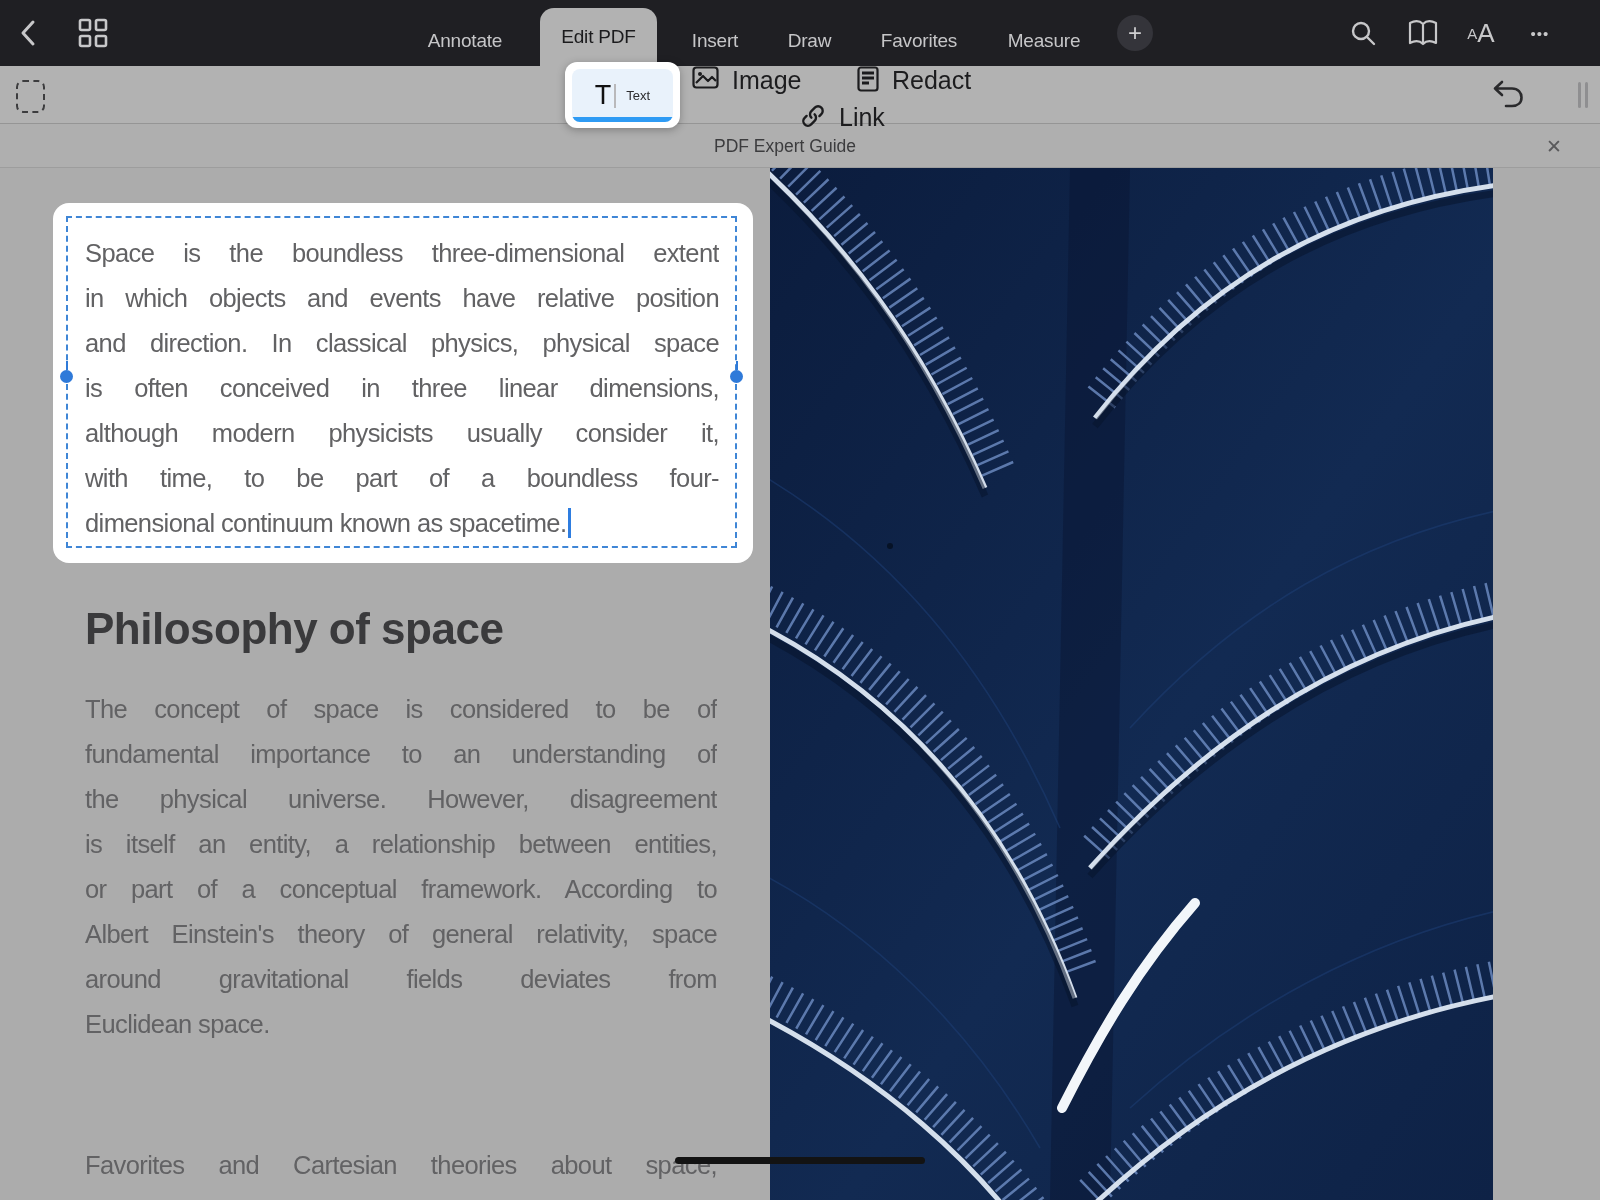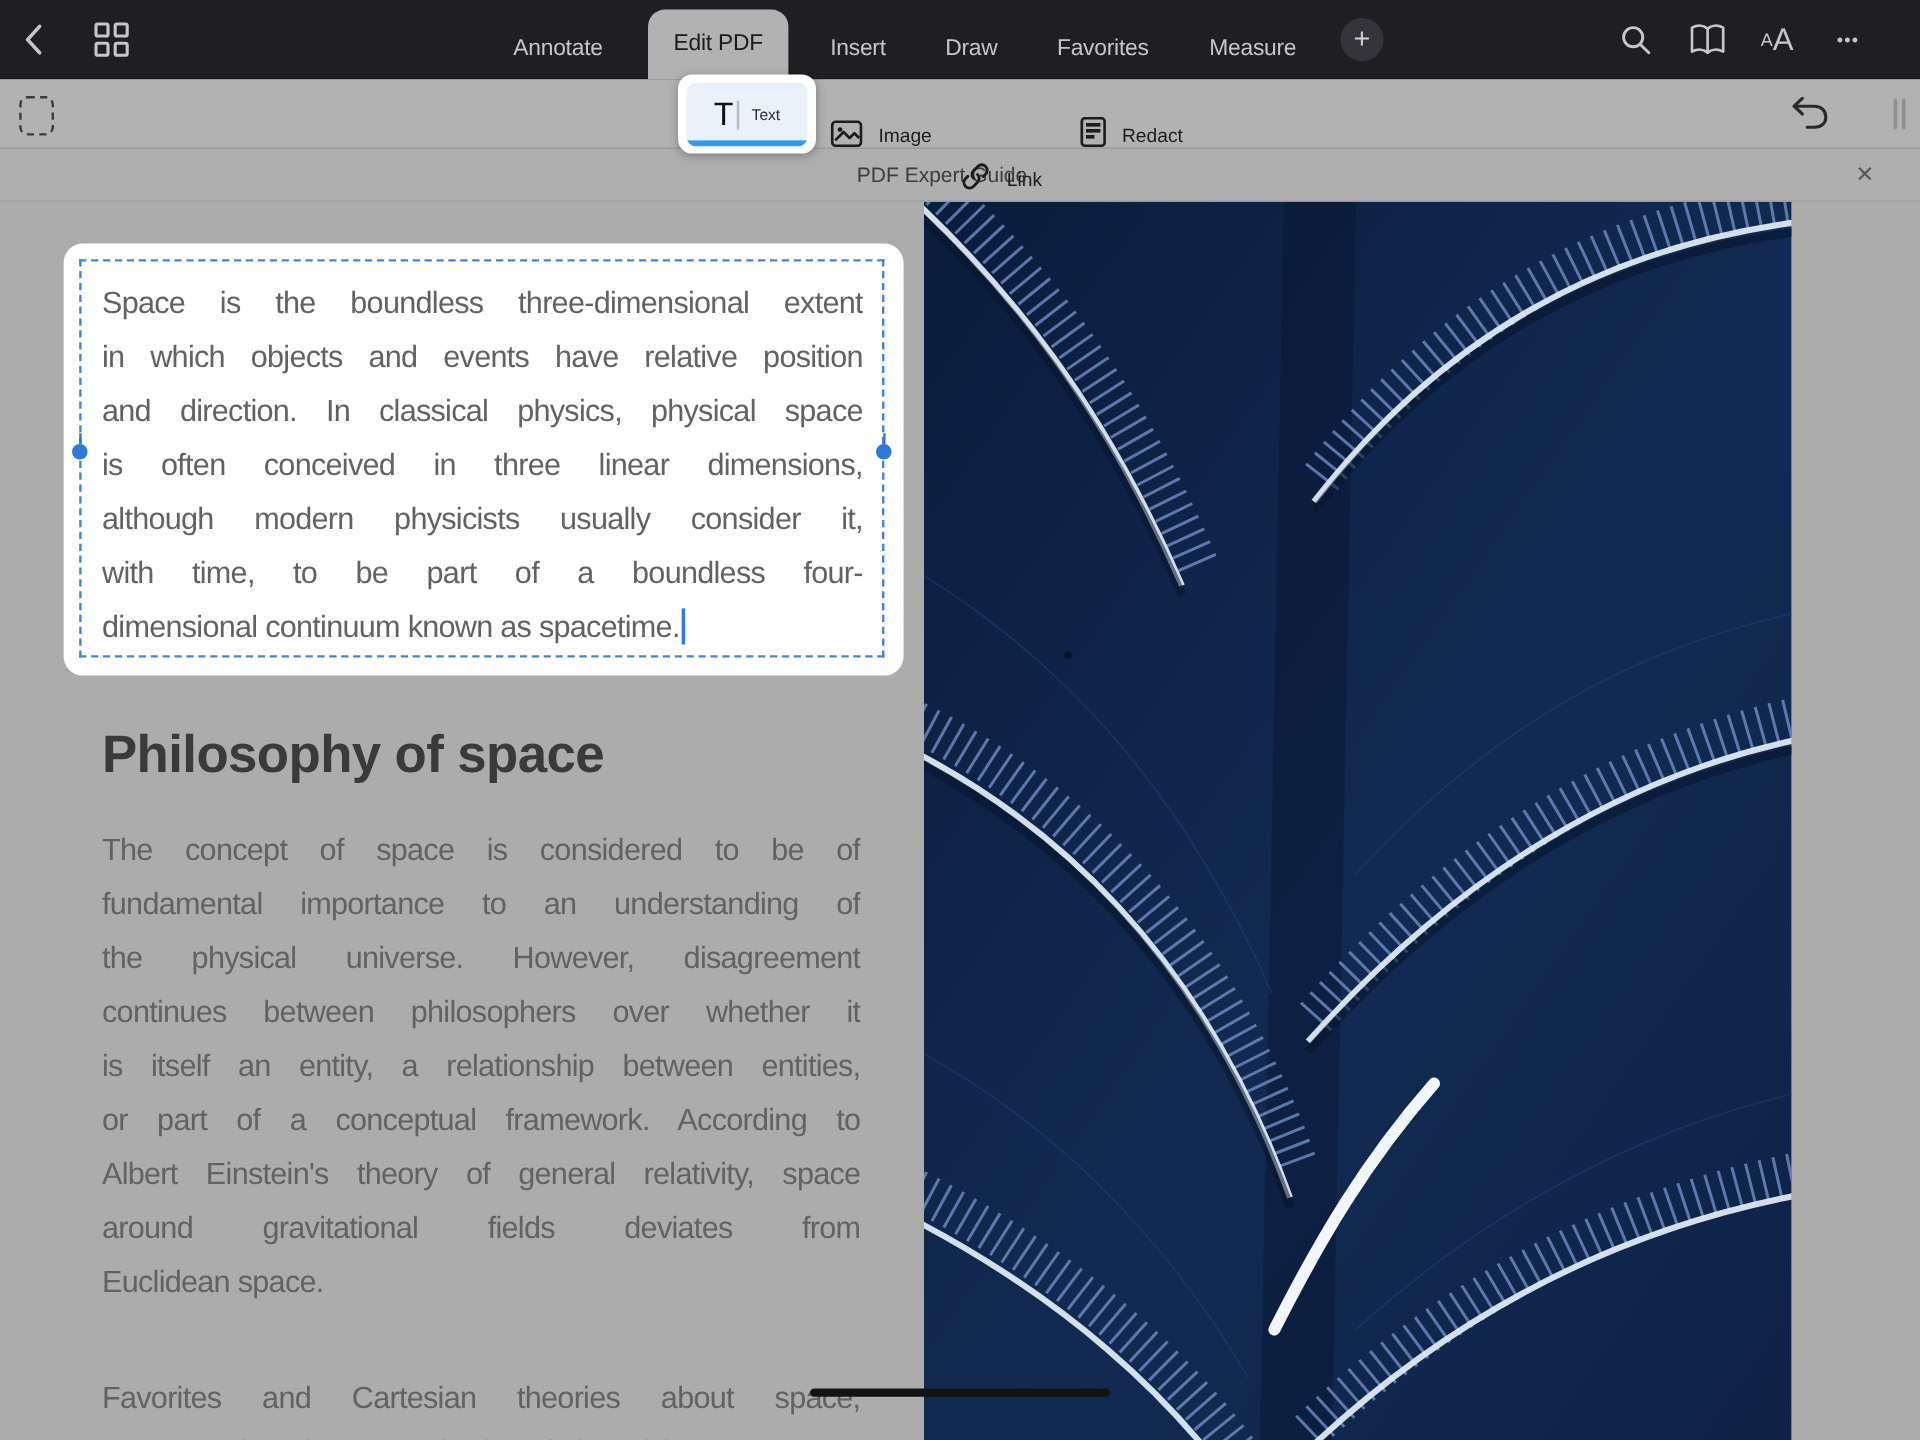--- a/index.html
+++ b/index.html
@@ -17,21 +17,21 @@
   .tab.selected-wrap{top:8px;height:58px;background:var(--toolbar-bg,#b2b2b2);border-radius:14px 14px 0 0;color:#1b1b1d;font-weight:500;}
   .plus-btn{position:absolute;left:1117px;top:15px;width:36px;height:36px;border-radius:50%;
     background:#34343a;color:#cfcfd1;font-size:24px;display:flex;align-items:center;justify-content:center;line-height:1;}
   .aa-icon{font-weight:400;color:#c7c7c9;}
   .aa-icon .sm{font-size:15px;}
   .aa-icon .lg{font-size:26px;}
   .more-icon{font-size:15px;letter-spacing:1px;color:#c7c7c9;}
   
   .toolbar{position:absolute;left:0;top:66px;width:1600px;height:57px;background:var(--toolbar-bg,#b2b2b2);z-index:2;}
   .sel-rect-icon{position:absolute;left:16px;top:80px;width:25px;height:29px;border:2.5px dashed #3c3c3e;border-radius:7px;z-index:4;}
-  .tool-btn{position:absolute;top:66px;height:57px;display:flex;align-items:flex-end;gap:13px;color:#1c1c1e;font-size:16px;z-index:4;}
+  .tool-btn{position:absolute;top:66px;height:57px;display:flex;align-items:flex-start;gap:13px;color:#1c1c1e;font-size:25px;z-index:4;}
   .text-card{position:absolute;left:565px;top:62px;width:115px;height:66px;background:#fff;border-radius:12px;
     box-shadow:0 2px 8px rgba(0,0,0,.28);z-index:5;}
   .text-card .inner{position:absolute;left:7px;top:7px;right:7px;bottom:6px;background:#e9f2fb;border-radius:8px;overflow:hidden;
     display:flex;align-items:center;justify-content:center;gap:10px;}
   .text-card .underline{position:absolute;left:0;right:0;bottom:0;height:5px;background:var(--accent-blue,#2e9bf4);}
   .t-glyph{font-size:27px;color:#111;font-weight:500;line-height:1;}
   .t-cursor{display:inline-block;width:2px;height:24px;background:#b9b9bb;margin-left:3px;vertical-align:-4px;}
   .text-card .lbl{font-size:13px;color:#2c2c2e;}
   .undo-btn{position:absolute;left:1492px;top:80px;width:32px;height:30px;color:#2a2a2c;z-index:4;}
   .collapse-handle{position:absolute;left:1578px;top:82px;width:12px;height:26px;display:flex;gap:4px;z-index:4;}
@@ -141,21 +141,21 @@
   <div class="tool-btn" style="left:800px;margin-top:37px;">
     <svg class="icon" width="26" height="26" viewBox="0 0 24 24">
       <g fill="none" stroke="#1c1c1e" stroke-width="2.2" stroke-linecap="round">
         <path d="M10.5 13.5 a4.2 4.2 0 0 1 0 -6 l3.2 -3.2 a4.2 4.2 0 0 1 6 6 l-1.8 1.8"></path>
         <path d="M13.5 10.5 a4.2 4.2 0 0 1 0 6 l-3.2 3.2 a4.2 4.2 0 0 1 -6 -6 l1.8 -1.8"></path>
       </g>
     </svg>
     <span>Link</span>
   </div>
 
-  <div class="tool-btn" style="left:900px;">
+  <div class="tool-btn" style="left:857px;">
     <svg class="icon" width="22" height="26" viewBox="0 0 22 26">
       <rect x="1.5" y="1.5" width="19" height="23" rx="2.5" fill="none" stroke="#1c1c1e" stroke-width="2.2"></rect>
       <rect x="5" y="5.5" width="12" height="3" fill="#1c1c1e"></rect>
       <rect x="5" y="10.5" width="12" height="3" fill="#1c1c1e"></rect>
       <rect x="5" y="15.5" width="7" height="3" fill="#1c1c1e"></rect>
     </svg>
     <span>Redact</span>
   </div>
 
   <div class="undo-btn">
@@ -190,21 +190,20 @@
       <div class="handle left"></div>
       <div class="handle right"></div>
     </div>
 
     <div class="doc-heading">Philosophy of space</div>
 
     <div class="para para1">
       <div class="line j">The concept of space is considered to be of</div>
       <div class="line j">fundamental importance to an understanding of</div>
       <div class="line j">the physical universe. However, disagreement</div>
-      <div class="line j">continues between philosophers over whether it</div>
       <div class="line j">is itself an entity, a relationship between entities,</div>
       <div class="line j">or part of a conceptual framework. According to</div>
       <div class="line j">Albert Einstein's theory of general relativity, space</div>
       <div class="line j">around gravitational fields deviates from</div>
       <div class="line">Euclidean space.</div>
     </div>
 
     <div class="para para2">
       <div class="line j">Favorites and Cartesian theories about space,</div>
       <div class="line">matter, and motion are at the foundation of the</div>

